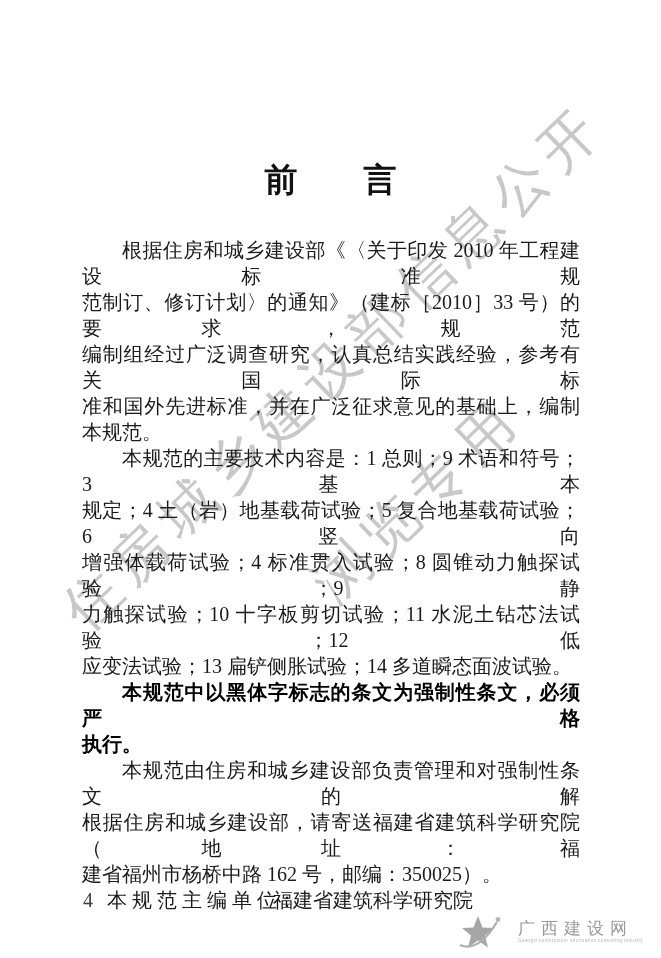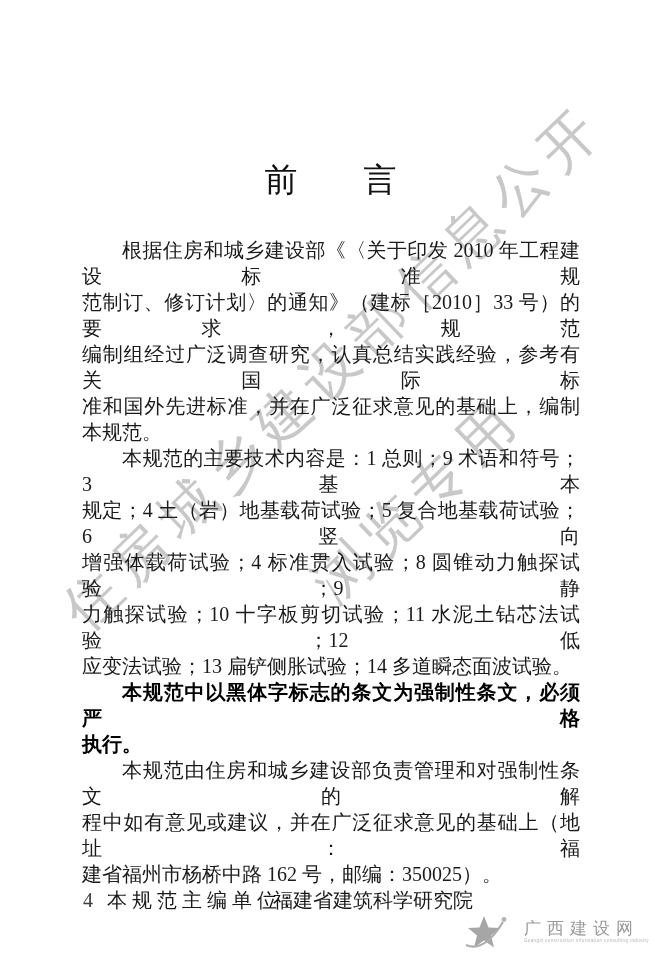--- a/index.html
+++ b/index.html
@@ -39,21 +39,21 @@
     transform: rotate(-44deg);
     transform-origin: 50% 50%;
   }
   
   .content { position: absolute; inset: 0; z-index: 1; }
   .title {
     margin: 158px 0 0 0;
     text-align: center;
     font-size: 33px;
     line-height: 44px;
-    font-weight: normal;
+    font-weight: bold;
     color: #111;
   }
   .body {
     margin: 35px 0 0 82px;
     width: 498px;
     font-size: 20px;
     line-height: 26px;
   }
   .para { margin: 0; }
   .pline {
@@ -75,21 +75,21 @@
   
   .pagenum {
     position: absolute;
     left: 83px;
     top: 889px;
     font-size: 20px;
     color: #3c3c3c;
   }
   .logo {
     position: absolute;
-    right: 12px;
+    right: 18px;
     bottom: 6px;
     display: flex;
     align-items: center;
     gap: 16px;
   }
   .logo svg { display: block; }
   .logo-name {
     font-size: 17px;
     letter-spacing: 6px;
     color: #9a9a9a;
@@ -130,21 +130,21 @@
             <div class="pline">增强体载荷试验；4 标准贯入试验；8 圆锥动力触探试验；9 静</div>
             <div class="pline">力触探试验；10 十字板剪切试验；11 水泥土钻芯法试验；12 低</div>
             <div class="pline last">应变法试验；13 扁铲侧胀试验；14 多道瞬态面波试验。</div>
           </div>
           <div class="para bold">
             <div class="pline indent">本规范中以黑体字标志的条文为强制性条文，必须严格</div>
             <div class="pline last">执行。</div>
           </div>
           <div class="para">
             <div class="pline indent">本规范由住房和城乡建设部负责管理和对强制性条文的解</div>
-            <div class="pline">程中如有意见或建议，并在广泛征求意见的基础上（地址：福</div>
+            <div class="pline">根据住房和城乡建设部，请寄送福建省建筑科学研究院（地址：福</div>
             <div class="pline last">建省福州市杨桥中路 162 号，邮编：350025）。</div>
           </div>
         </div>
       <div id="units">
           <div class="unit-row">
             <div class="unit-label">本 规 范 主 编 单 位：</div>
             <div class="unit-lines">
               <div class="unit-line">福建省建筑科学研究院</div>
             </div>
           </div>

